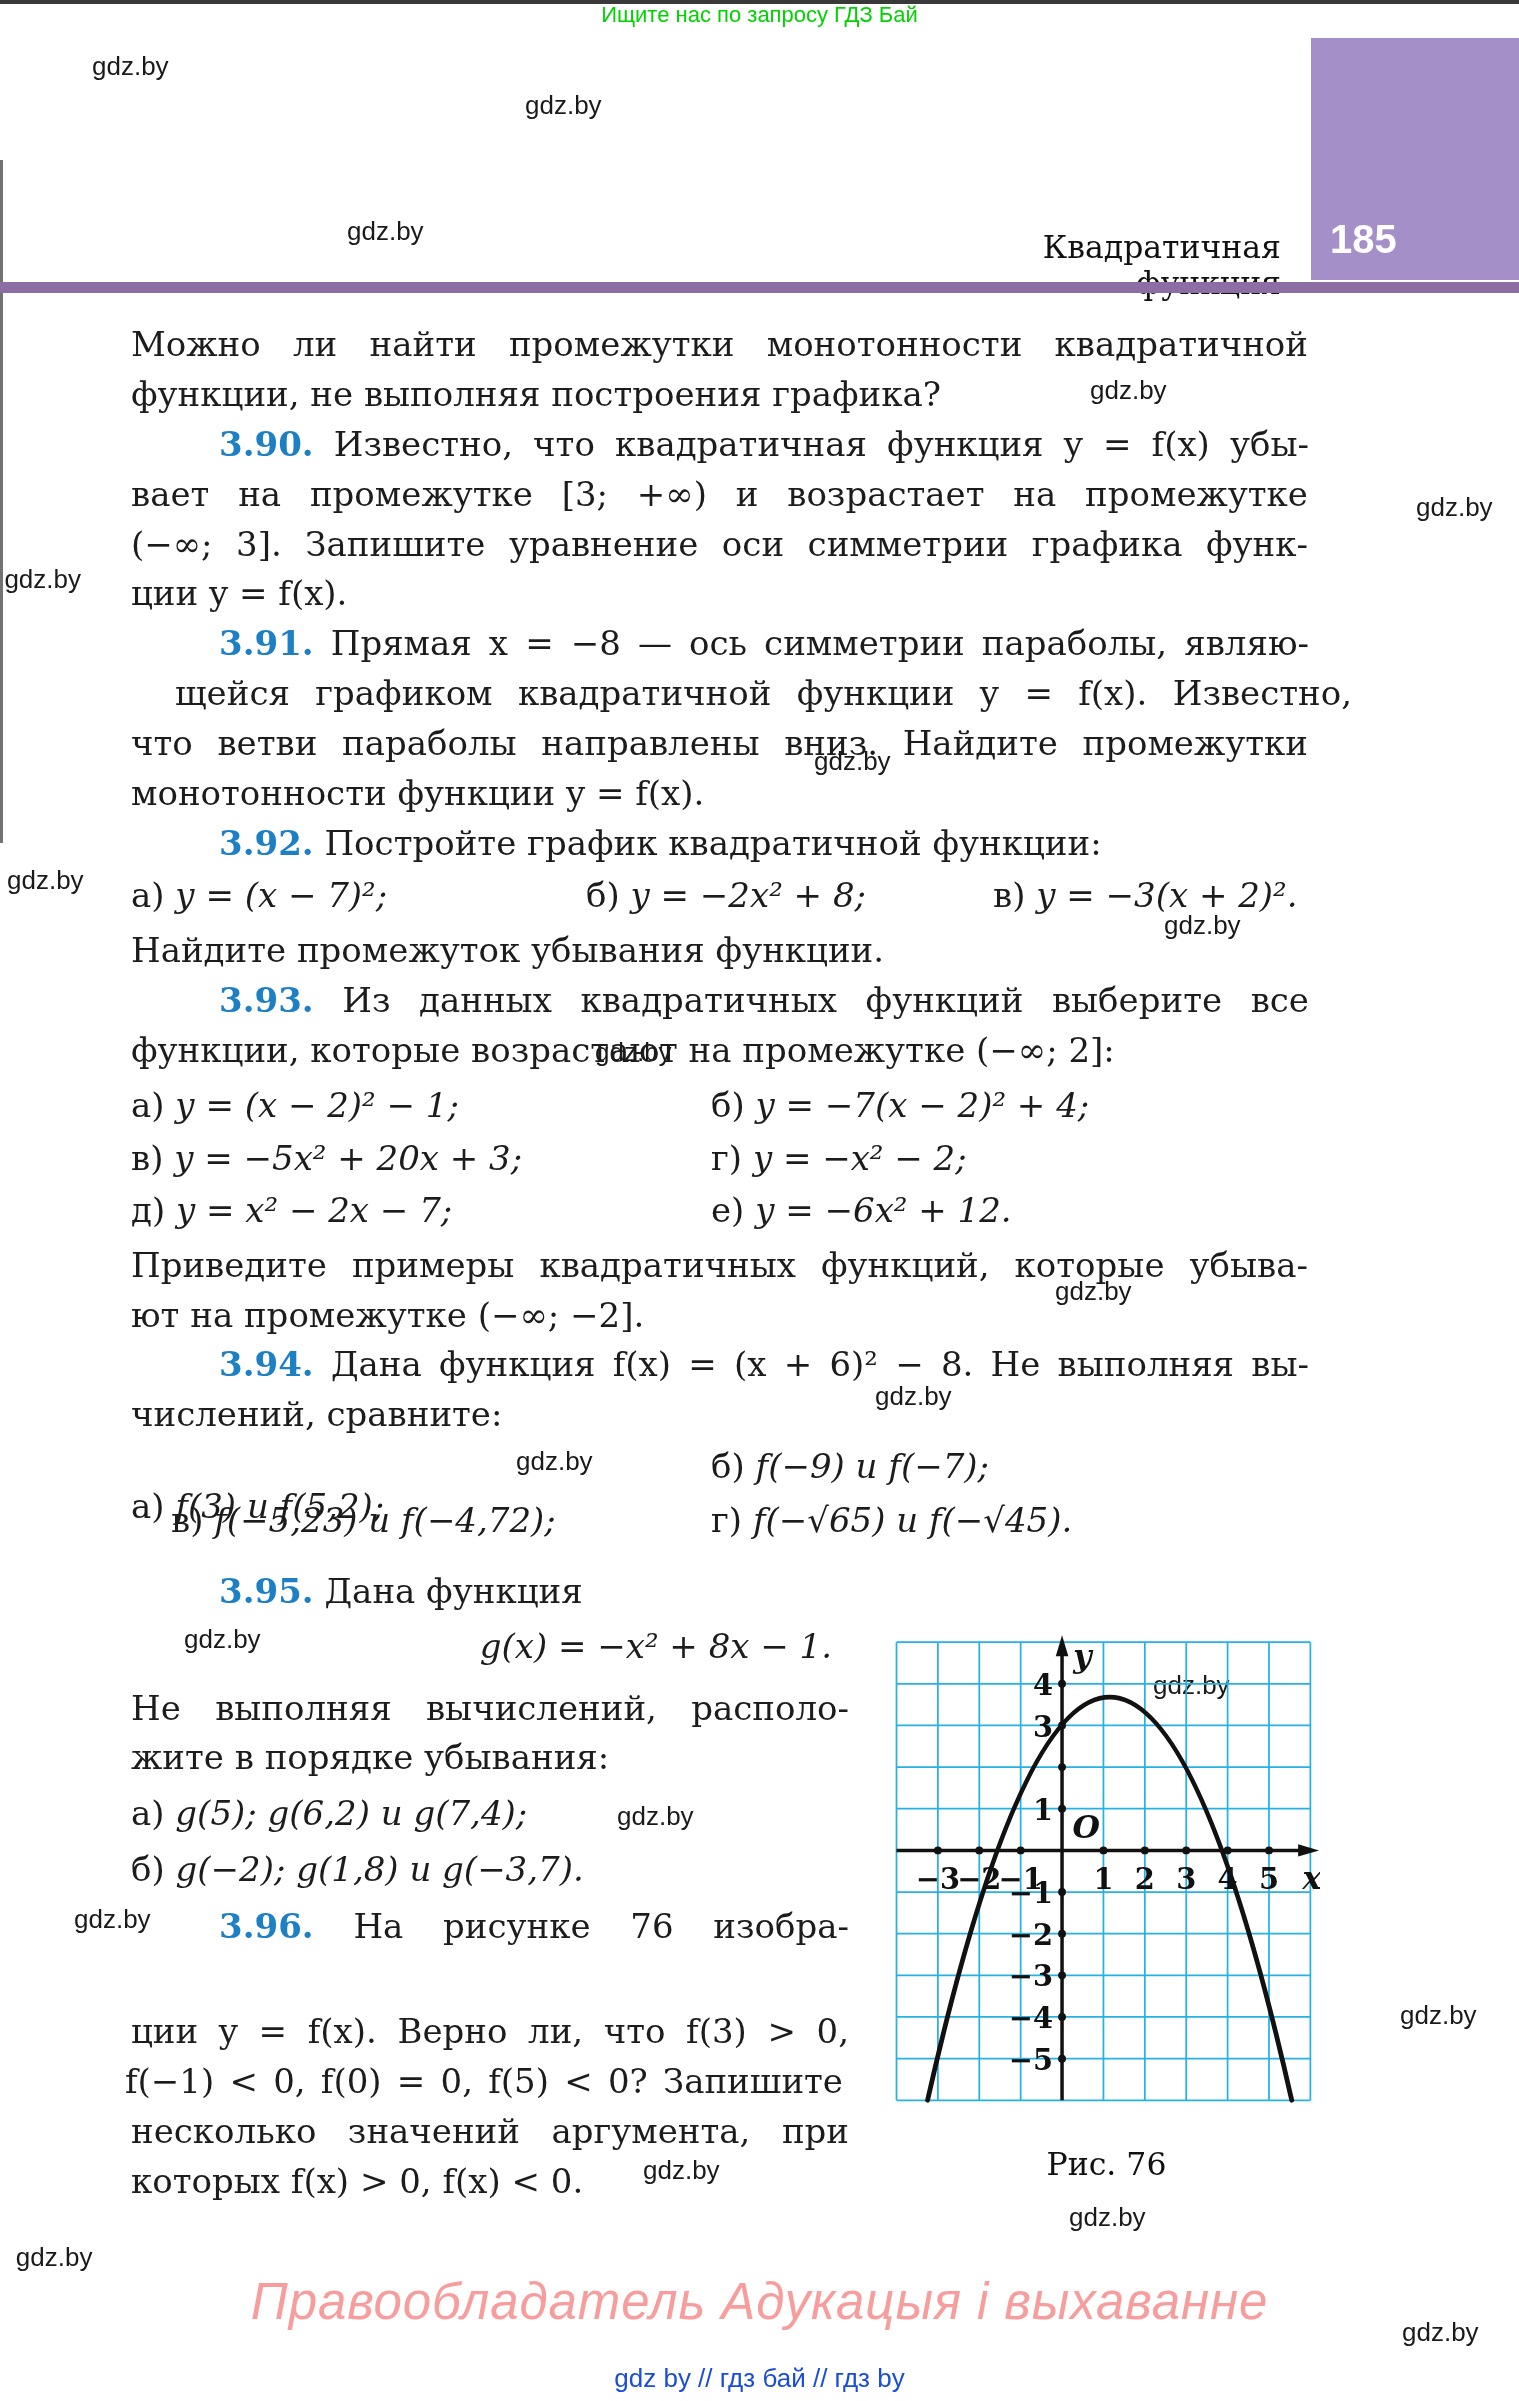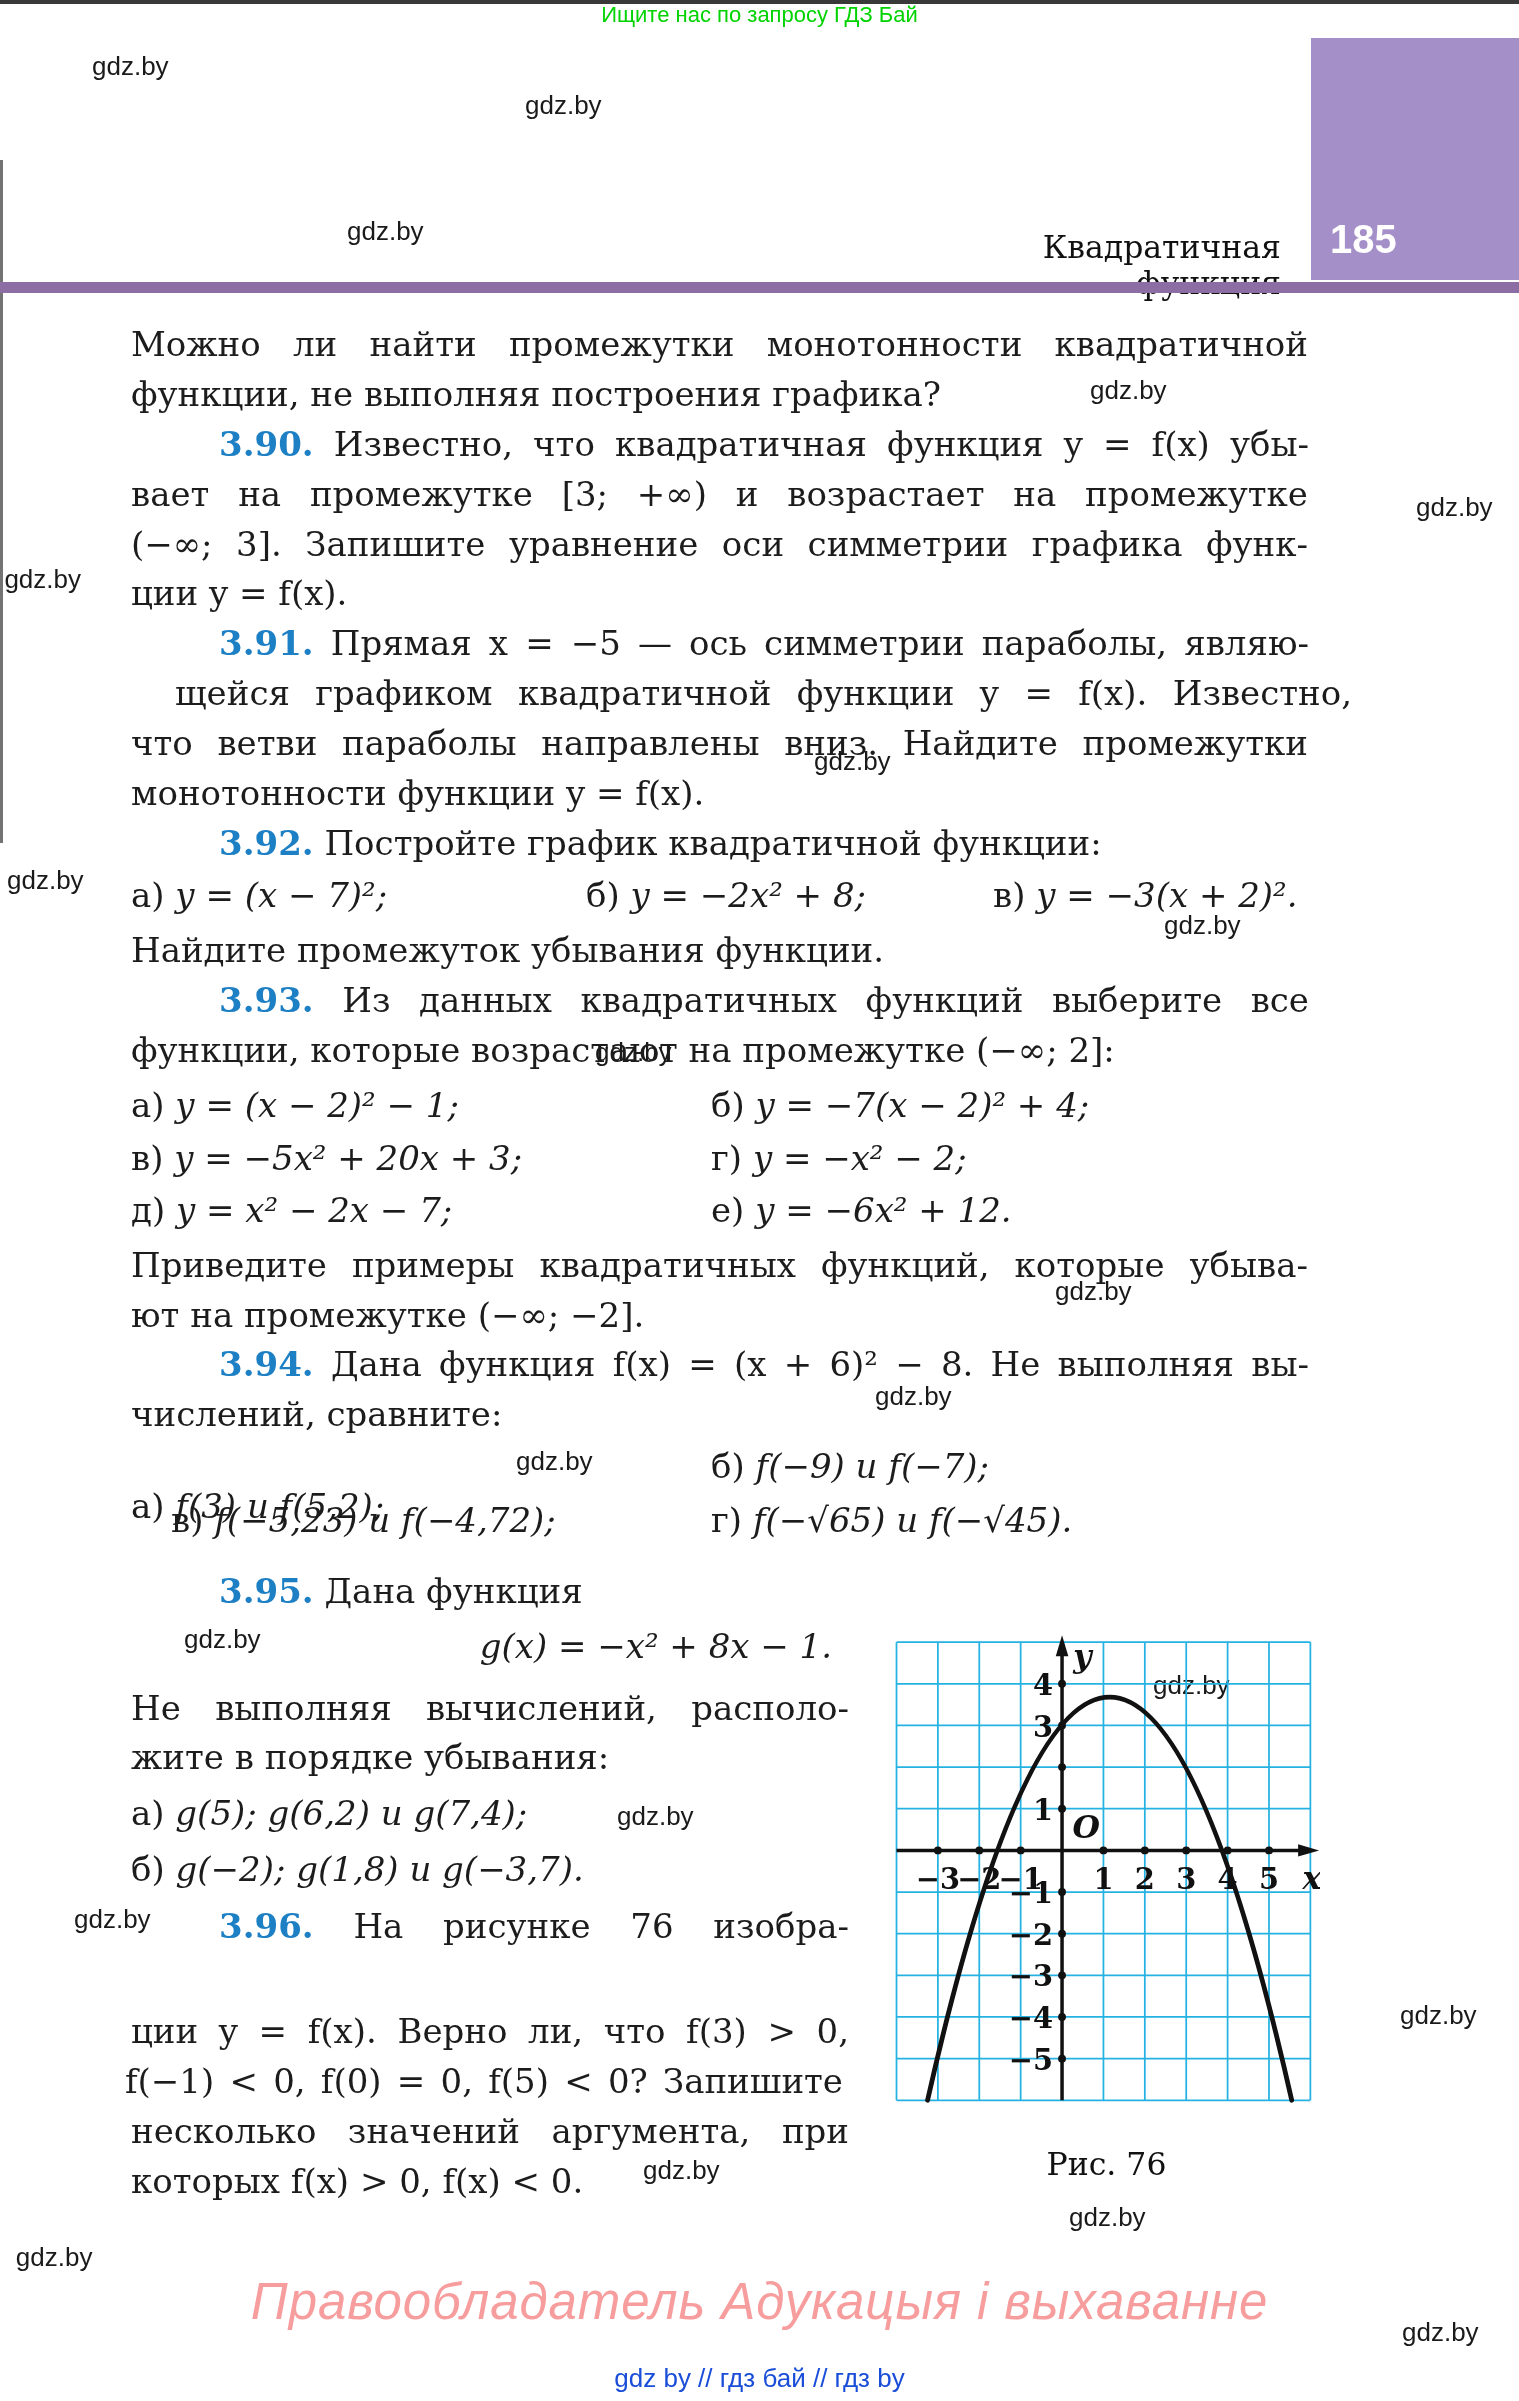--- a/index.html
+++ b/index.html
@@ -70,21 +70,21 @@
   <div class="hrule"></div>
 
   <div class="line jline" style="left:131px;top:322px;width:1177px;">Можно ли найти промежутки монотонности квадратичной</div>
   <div class="line" style="left:131px;top:372px;">функции, не выполняя построения графика?</div>
 
   <div class="line jline" style="left:219px;top:422px;width:1090px;"><span class="pnum">3.90.</span> <span>Известно, что квадратичная функция y = f(x) убы-</span></div>
   <div class="line jline" style="left:131px;top:472px;width:1177px;">вает на промежутке [3; +∞) и возрастает на промежутке</div>
   <div class="line jline" style="left:131px;top:522px;width:1177px;">(−∞; 3]. Запишите уравнение оси симметрии графика функ-</div>
   <div class="line" style="left:131px;top:571px;">ции y = f(x).</div>
 
-  <div class="line jline" style="left:219px;top:621px;width:1090px;"><span class="pnum">3.91.</span> <span>Прямая x = −5 — ось симметрии параболы, являю-</span></div>
+  <div class="line jline" style="left:219px;top:621px;width:1090px;"><span class="pnum">3.91.</span> <span>Прямая x = −8 — ось симметрии параболы, являю-</span></div>
   <div class="line jline" style="left:131px;top:671px;width:1177px;margin-left:44px;">щейся графиком квадратичной функции y = f(x). Известно,</div>
   <div class="line" style="left:131px;top:771px;">монотонности функции y = f(x).</div>
   <div class="line jline" style="left:131px;top:721px;width:1177px;">что ветви параболы направлены вниз. Найдите промежутки</div>
 
   <div class="line" style="left:219px;top:821px;"><span class="pnum">3.92.</span> <span>Постройте график квадратичной функции:</span></div>
   <div class="line" style="left:131px;top:873px;"><span>а)</span> <span class="iform">y = (x − 7)²;</span></div>
   <div class="line" style="left:586px;top:873px;"><span>б)</span> <span class="iform">y = −2x² + 8;</span></div>
   <div class="line" style="left:993px;top:873px;"><span>в)</span> <span class="iform">y = −3(x + 2)².</span></div>
   <div class="line" style="left:131px;top:928px;">Найдите промежуток убывания функции.</div>
 

